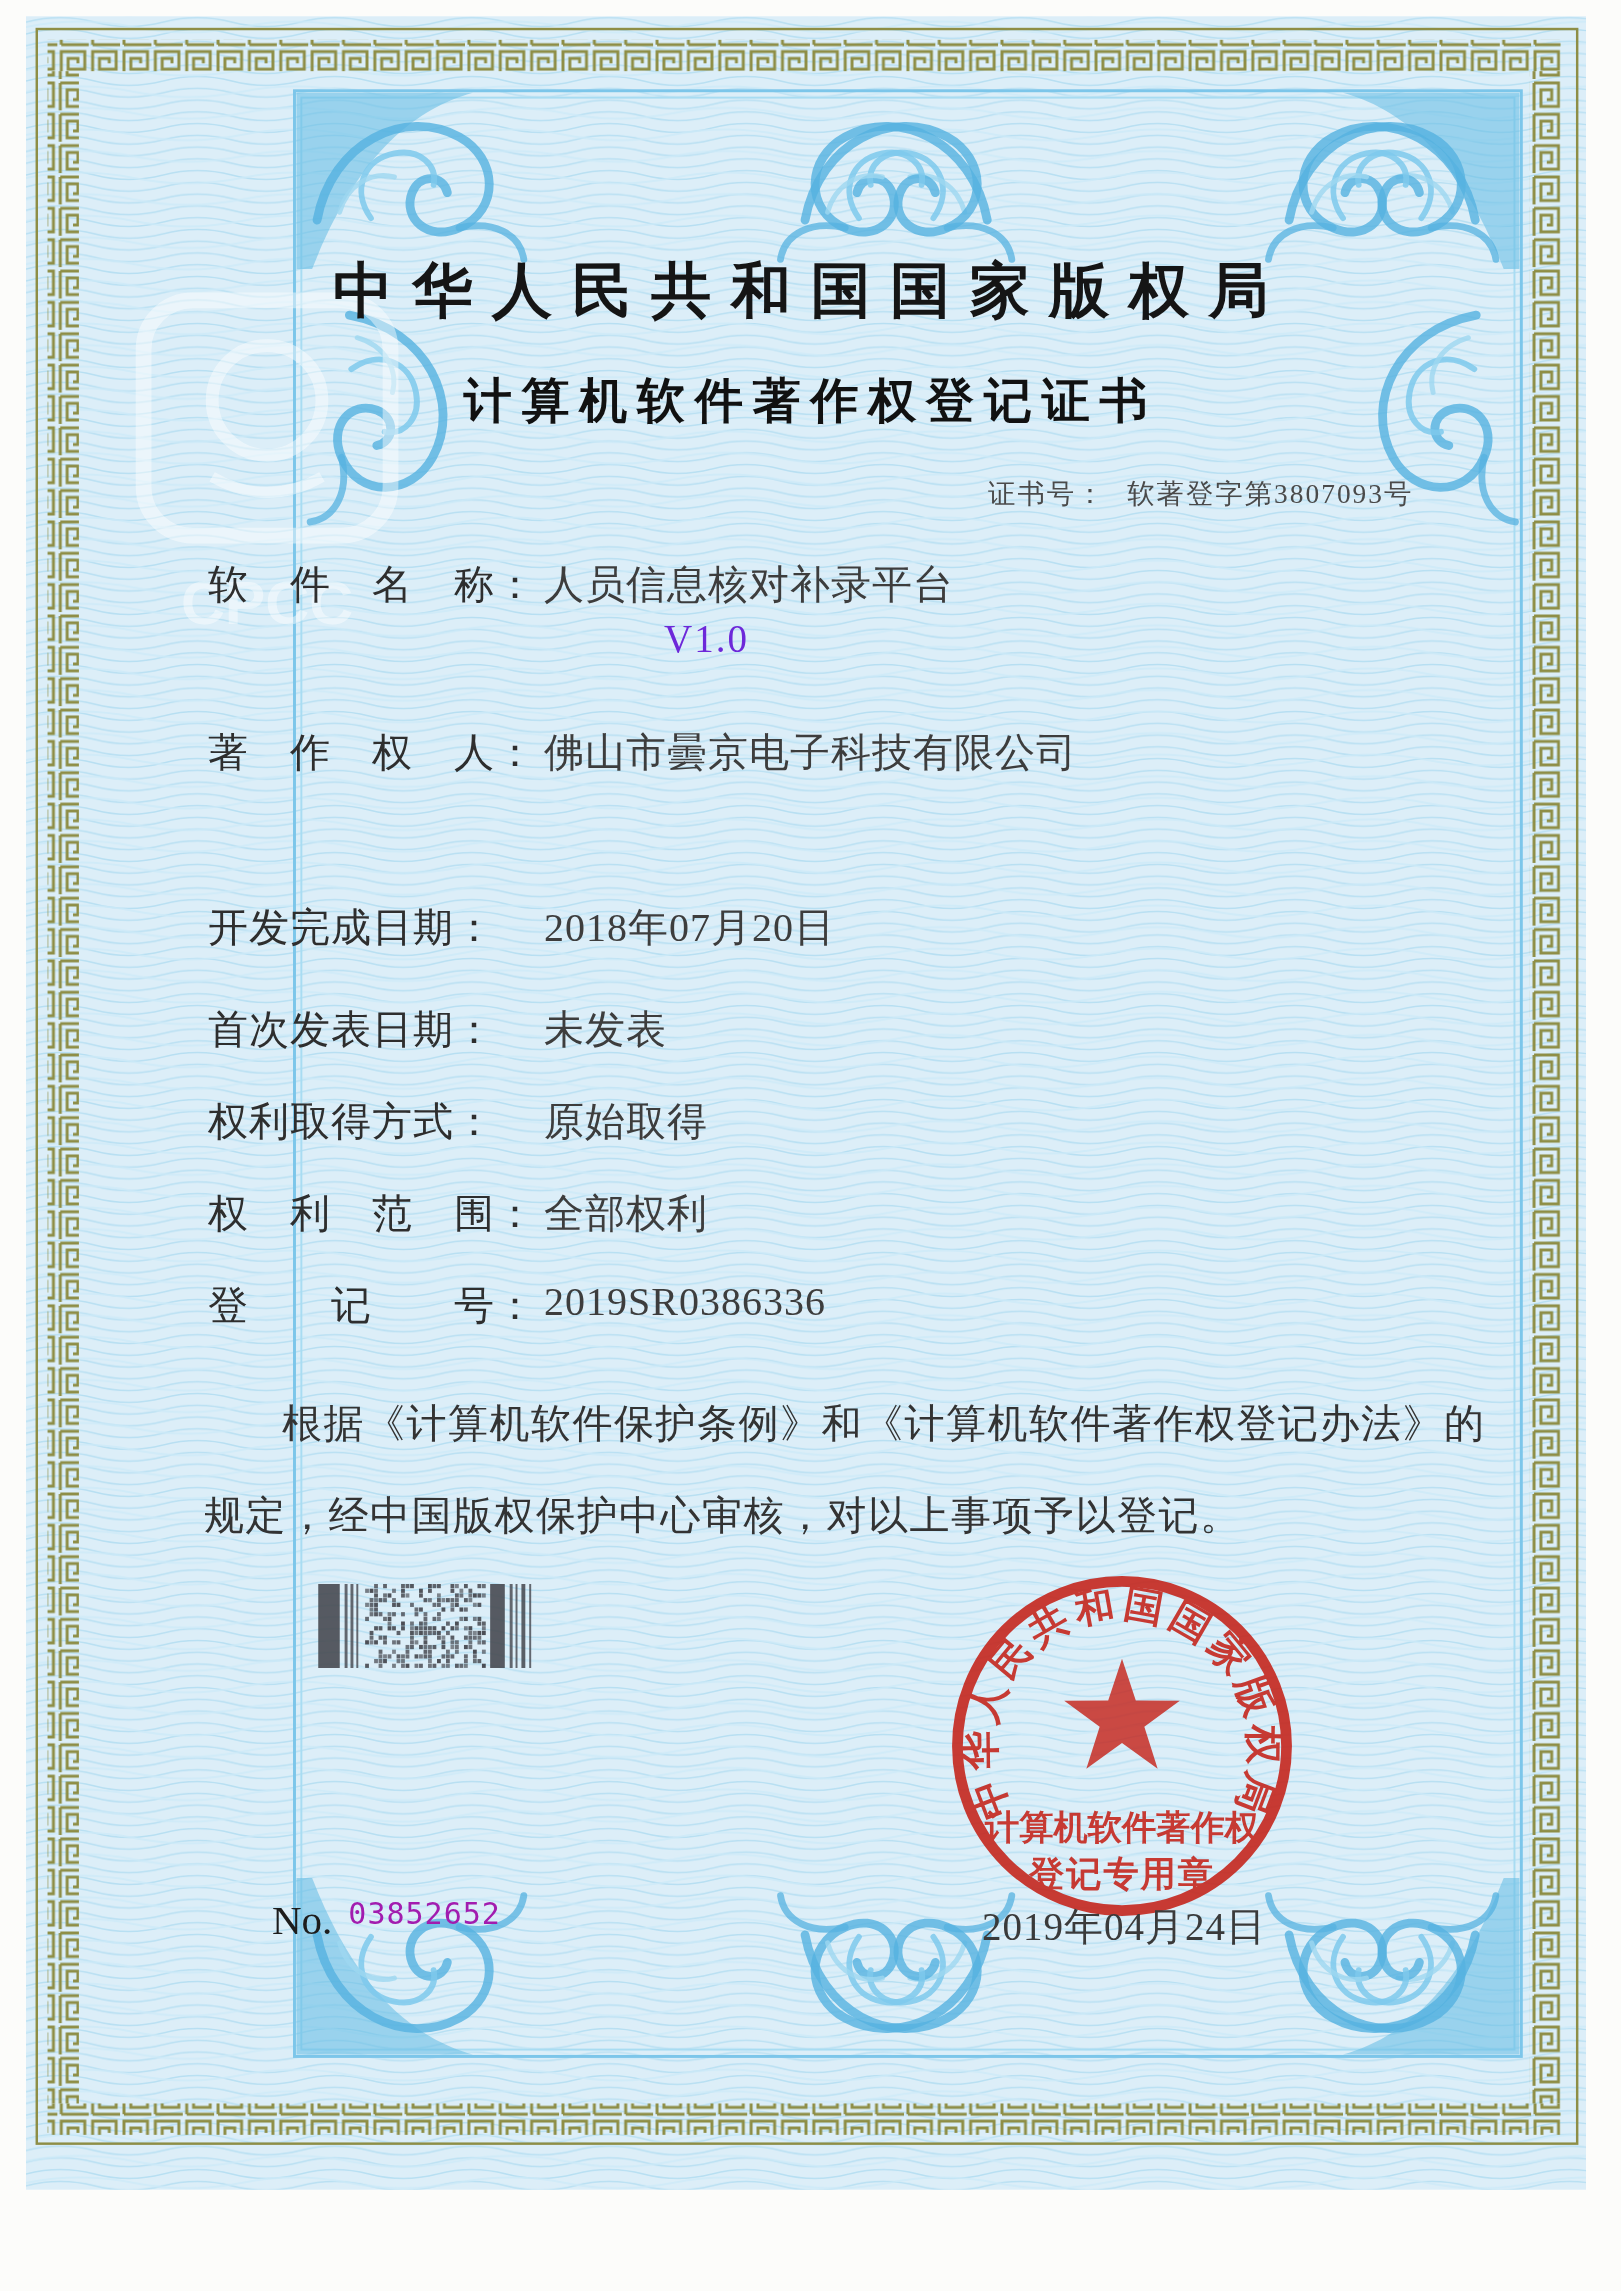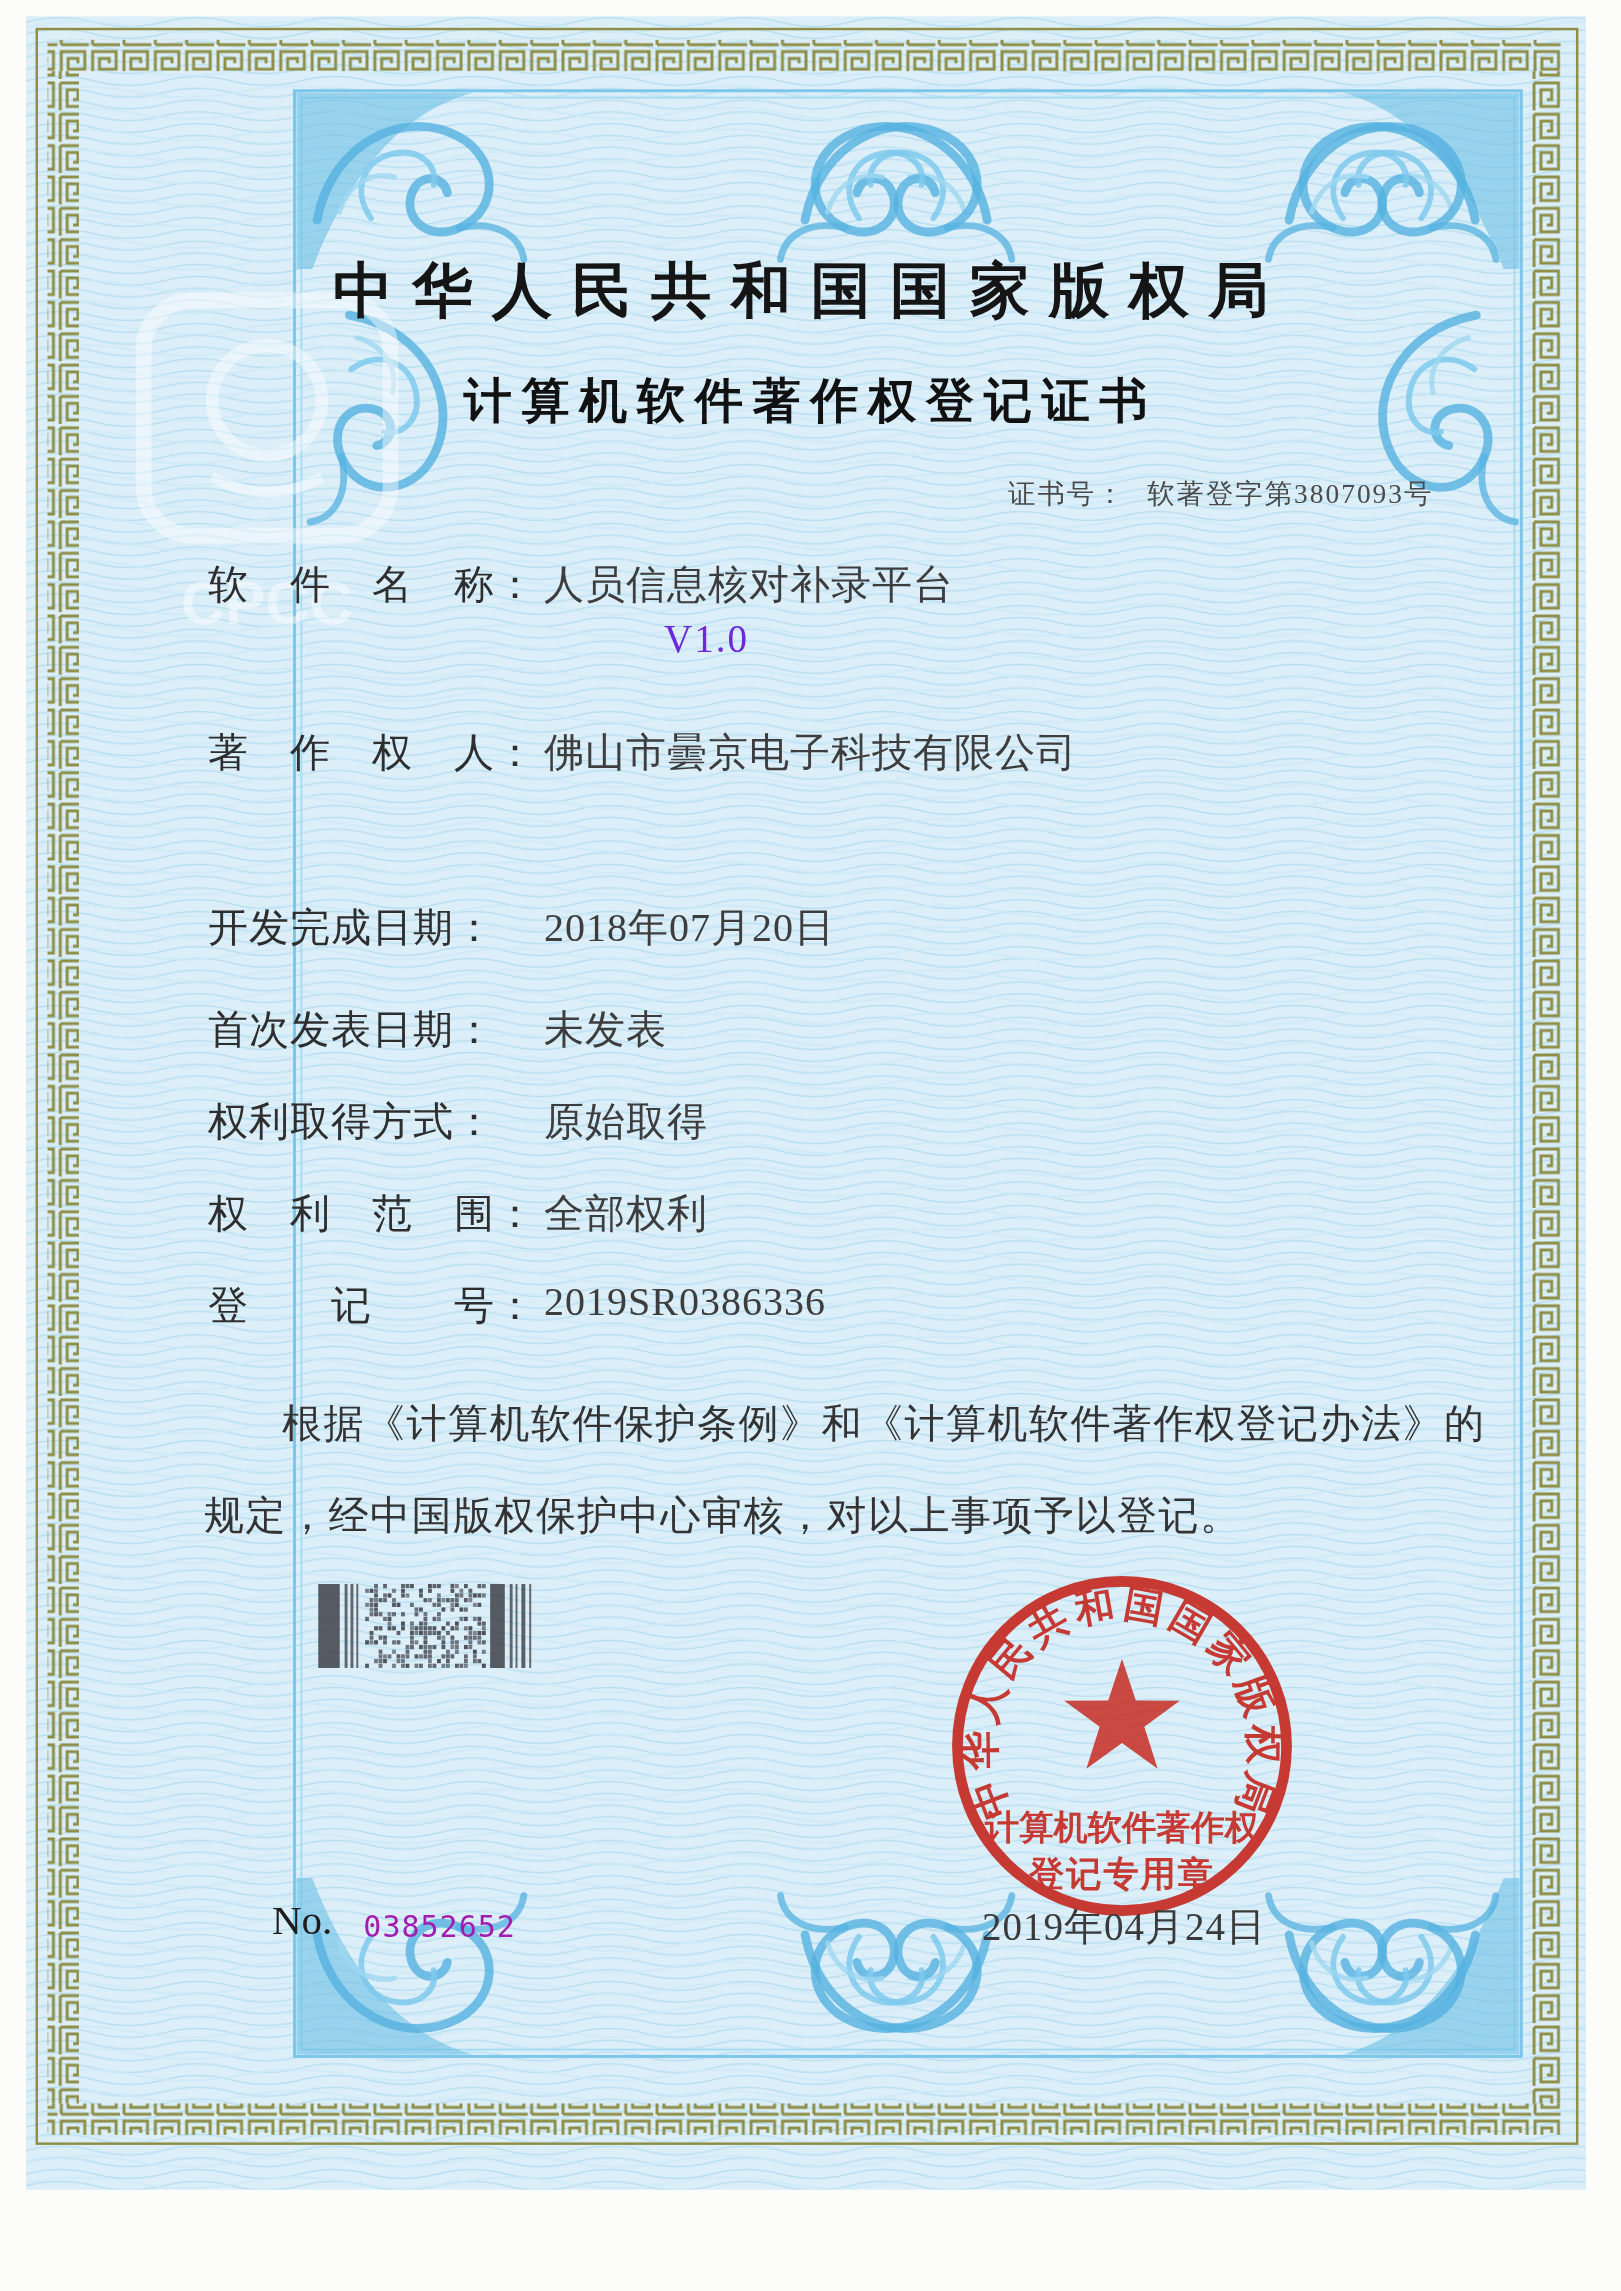--- a/index.html
+++ b/index.html
@@ -4,28 +4,28 @@
 <style>
   html,body{margin:0;padding:0;background:#e8e8e4;}
   .page{position:relative;width:1621px;height:2292px;background:#fcfcfa;overflow:hidden;
         font-family:"Liberation Serif","DejaVu Serif",serif;}
   .sheet{position:absolute;left:25.5px;top:15.7px;width:1560px;height:2174px;}
   .abs{position:absolute;}
   .title1{left:0;right:0;top:251px;text-align:center;font-size:60px;font-weight:700;
           letter-spacing:19.6px;color:#151515;}
   .title2{left:0;right:0;top:369px;text-align:center;font-size:48px;font-weight:700;
           letter-spacing:9.8px;color:#111;}
-  .certno{left:988px;top:476px;font-size:27.4px;color:#4a4a4a;letter-spacing:2px;margin-left:20px;}
+  .certno{left:988px;top:476px;font-size:27.4px;color:#4a4a4a;letter-spacing:2px;}
   .certno .val{margin-left:21.6px;}
   .frow{left:208px;font-size:40px;color:#2e2e2e;letter-spacing:1px;white-space:nowrap;}
   .frow .fvalue{position:absolute;left:336px;color:#3d3d3d;white-space:nowrap;}
   .version{left:632px;top:616px;font-size:39px;color:#6d28d9;letter-spacing:2px;margin-left:32px;}
   .para{font-size:40px;color:#333;letter-spacing:1.5px;white-space:nowrap;}
   .sealdate{left:982px;top:1890px;font-size:39px;color:#3a3a3a;letter-spacing:1px;margin-top:10px;}
-  .serial{left:272px;top:1896px;display:flex;align-items:flex-end;gap:31px;}
+  .serial{left:272px;top:1896px;display:flex;align-items:flex-start;gap:16px;}
   .serial .pfx{font-size:41px;color:#1d1d1d;}
   .serial .num{font-family:"DejaVu Sans Mono",monospace;font-size:30px;color:#a21caf;letter-spacing:1px;}
 </style>
 </head>
 <body>
 
 <div class="page">
 
   <svg class="sheet" viewBox="0 0 1592 2218" width="1560" height="2174">
     <defs>

